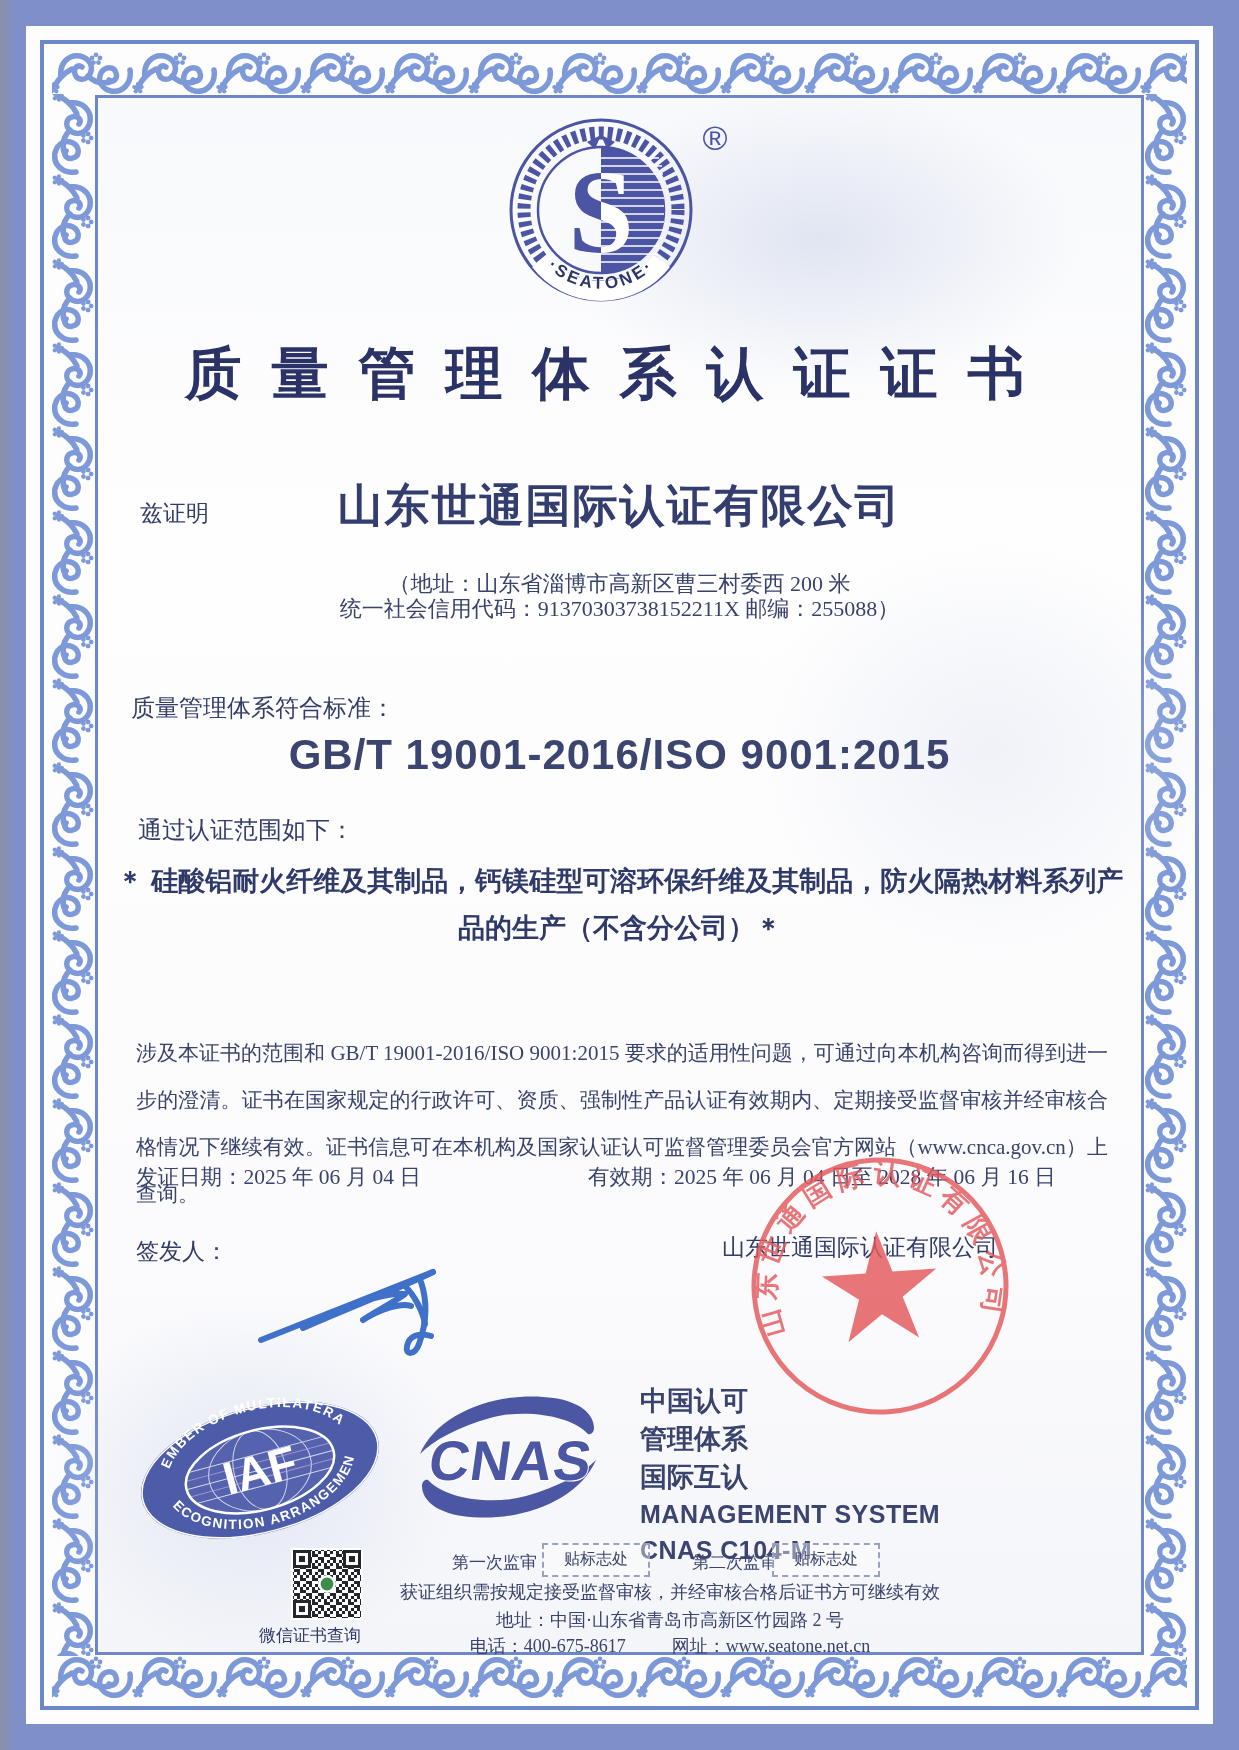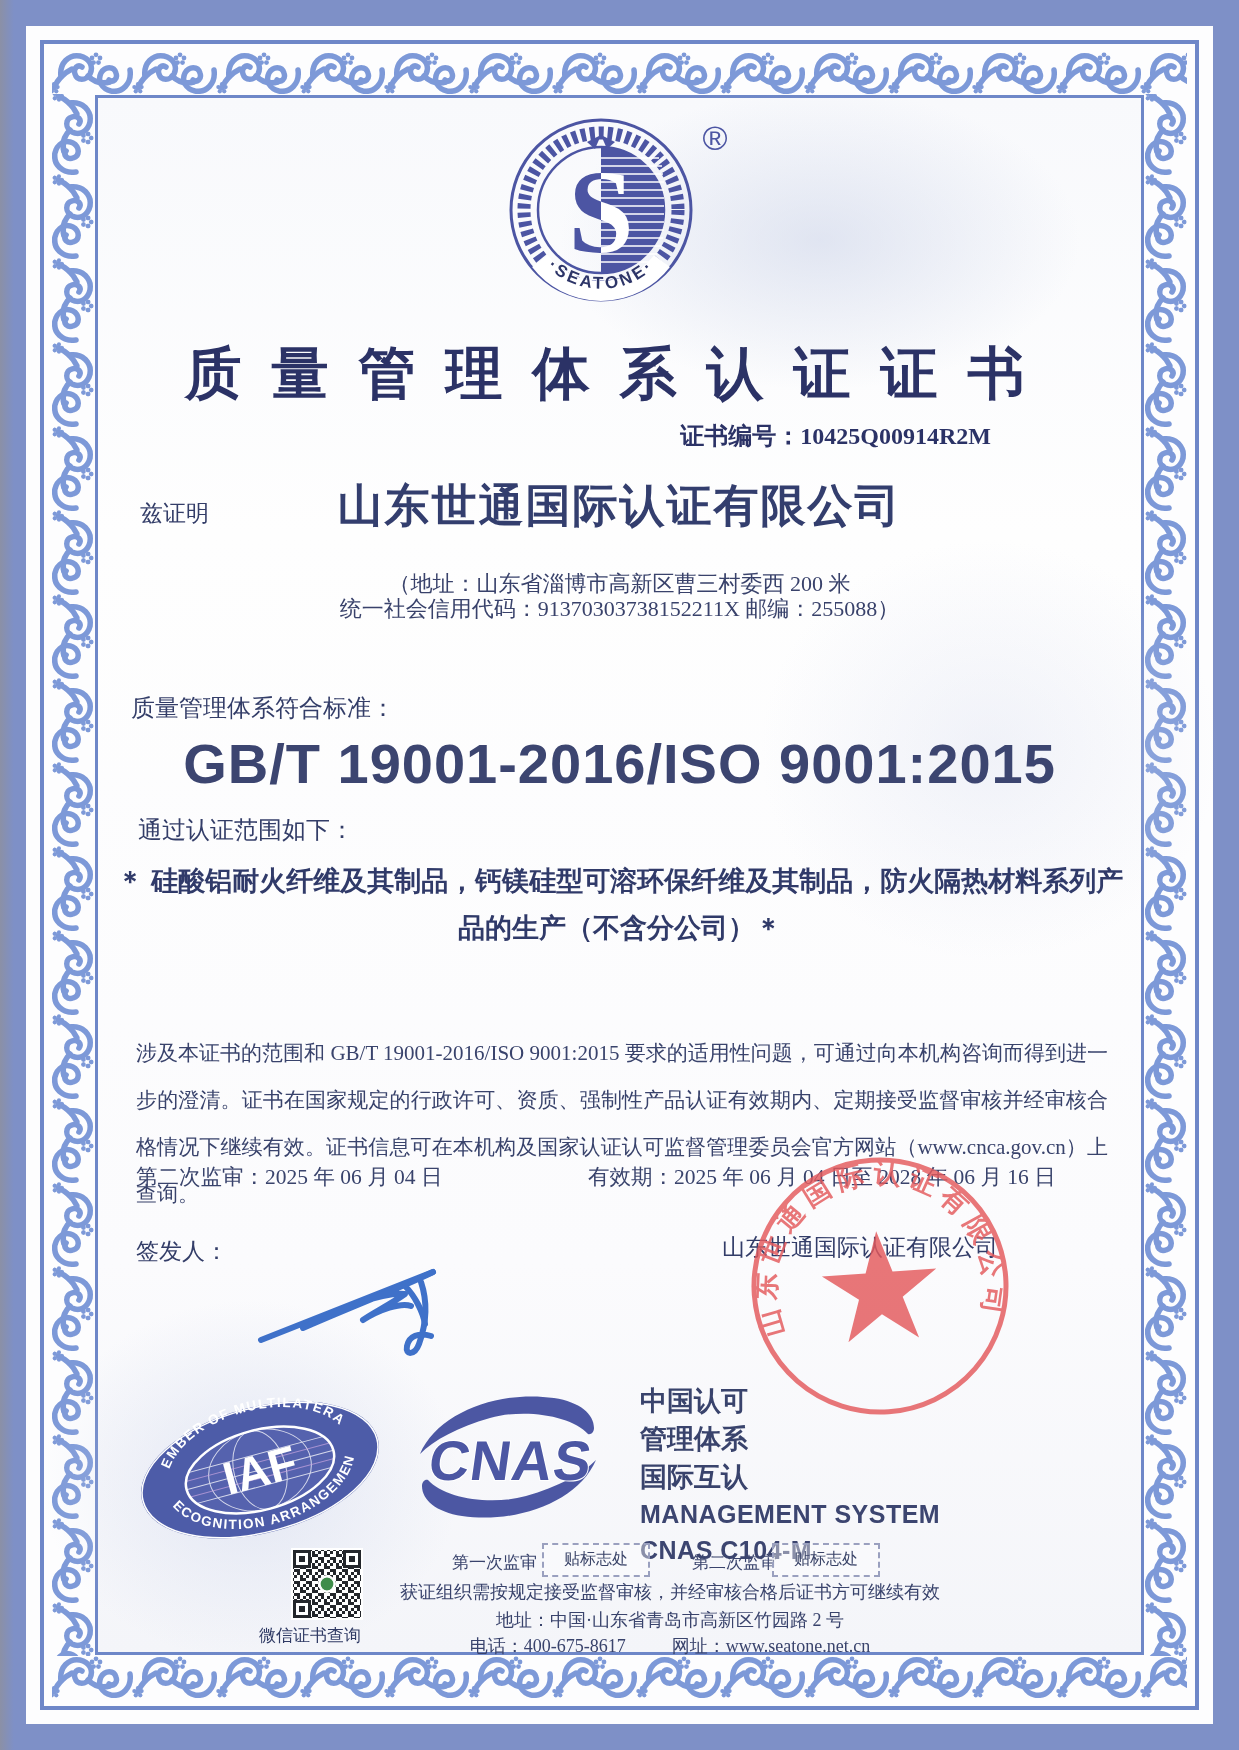--- a/index.html
+++ b/index.html
@@ -20,21 +20,21 @@
   .title{left:0;right:0;top:336px;text-align:center;font-size:57px;letter-spacing:30px;
          color:#2b3266;font-weight:600;}
   .certno{right:248px;top:420px;font-size:24px;font-weight:bold;color:#2b3266;}
   .intro{left:140px;top:498px;font-size:23px;color:#333d68;}
   .company{left:0;right:0;top:476px;text-align:center;font-size:45px;font-weight:bold;letter-spacing:2px;
            font-family:"Liberation Sans","DejaVu Sans",sans-serif;color:#333e6e;}
   .addr{left:0;right:0;text-align:center;font-size:22px;color:#39426b;}
   .a1{top:556px;margin-top:13px;} .a2{top:594px;}
   .lbl{font-size:24px;color:#333d68;}
   .stdlbl{left:131px;top:692px;}
-  .stdval{left:0;right:0;top:731px;text-align:center;font-size:56px;font-weight:600;letter-spacing:1px;
+  .stdval{left:0;right:0;top:731px;text-align:center;font-size:42px;font-weight:600;letter-spacing:1px;
           font-family:"Liberation Sans","DejaVu Sans",sans-serif;color:#3c4570;}
   .scopelbl{left:138px;top:814px;}
   .scopetxt{left:112px;width:1016px;top:858px;text-align:center;font-size:27px;font-weight:bold;line-height:47px;
             font-family:"Liberation Sans","DejaVu Sans",sans-serif;color:#303a69;}
   .legal{left:136px;width:972px;top:1030px;font-size:21px;line-height:47px;text-align:justify;color:#39436c;}
   .dissue{left:136px;top:1162px;font-size:21.5px;}
   .dvalid{left:588px;top:1162px;font-size:21.5px;}
   .signer{left:136px;top:1236px;font-size:23px;color:#333d68;}
   .certifier{left:640px;width:440px;top:1232px;text-align:center;font-size:23px;color:#323c68;}
   .accr{left:640px;top:1382px;font-family:"Liberation Sans","DejaVu Sans",sans-serif;}
@@ -173,39 +173,36 @@
     <path id="seatArcBg" d="M57,155 A77,77 0 0 0 179,155" fill="none" stroke="#ffffff" stroke-width="20"></path>
     <path id="seatArc" d="M55,150 A77,77 0 0 0 181,150" fill="none"></path>
     <text font-family="Liberation Sans, DejaVu Sans, sans-serif" font-size="17" font-weight="bold" fill="#2d3568" letter-spacing="3">
       <textPath href="#seatArc" startOffset="50%" text-anchor="middle">·SEATONE·</textPath>
     </text>
     <text x="232" y="44" text-anchor="middle" font-size="34" fill="#4c55a3" font-family="Liberation Sans, DejaVu Sans, sans-serif">®</text>
   </svg>
 
   <div class="abs title">质量管理体系认证证书</div>
 
-  <div class="abs certno">
-    <span>证书编号：</span><span>10425Q00914R2M</span>
-  </div>
 
   <div class="abs intro">兹证明</div>
   <div class="abs company">山东世通国际认证有限公司</div>
   <div class="abs addr a1">（地址：山东省淄博市高新区曹三村委西 200 米</div>
   <div class="abs addr a2">统一社会信用代码：91370303738152211X 邮编：255088）</div>
 
   <div class="abs lbl stdlbl">质量管理体系符合标准：</div>
   <div class="abs stdval">GB/T 19001-2016/ISO 9001:2015</div>
 
   <div class="abs lbl scopelbl">通过认证范围如下：</div>
   <div class="abs scopetxt">＊ 硅酸铝耐火纤维及其制品，钙镁硅型可溶环保纤维及其制品，防火隔热材料系列产品的生产（不含分公司）＊</div>
 
   <div class="abs legal">涉及本证书的范围和 GB/T 19001-2016/ISO 9001:2015 要求的适用性问题，可通过向本机构咨询而得到进一步的澄清。证书在国家规定的行政许可、资质、强制性产品认证有效期内、定期接受监督审核并经审核合格情况下继续有效。证书信息可在本机构及国家认证认可监督管理委员会官方网站（www.cnca.gov.cn）上查询。</div>
 
   <div class="abs dissue">
-    <span>第二次监审：</span><span>2025 年 06 月 04 日</span>
+    <span>发证日期：</span><span>2025 年 06 月 04 日</span>
   </div>
   <div class="abs dvalid">
     <span>有效期：</span><span>2025 年 06 月 04 日至 2028 年 06 月 16 日</span>
   </div>
 
   <div class="abs signer">签发人：</div>
 
   <svg class="abs" style="left:255px;top:1252px;width:210px;height:110px" viewBox="0 0 210 110">
     <g fill="none" stroke="#3f71c9" stroke-width="6" stroke-linecap="round" stroke-linejoin="round">
       <path d="M6,88 L178,20"></path>

